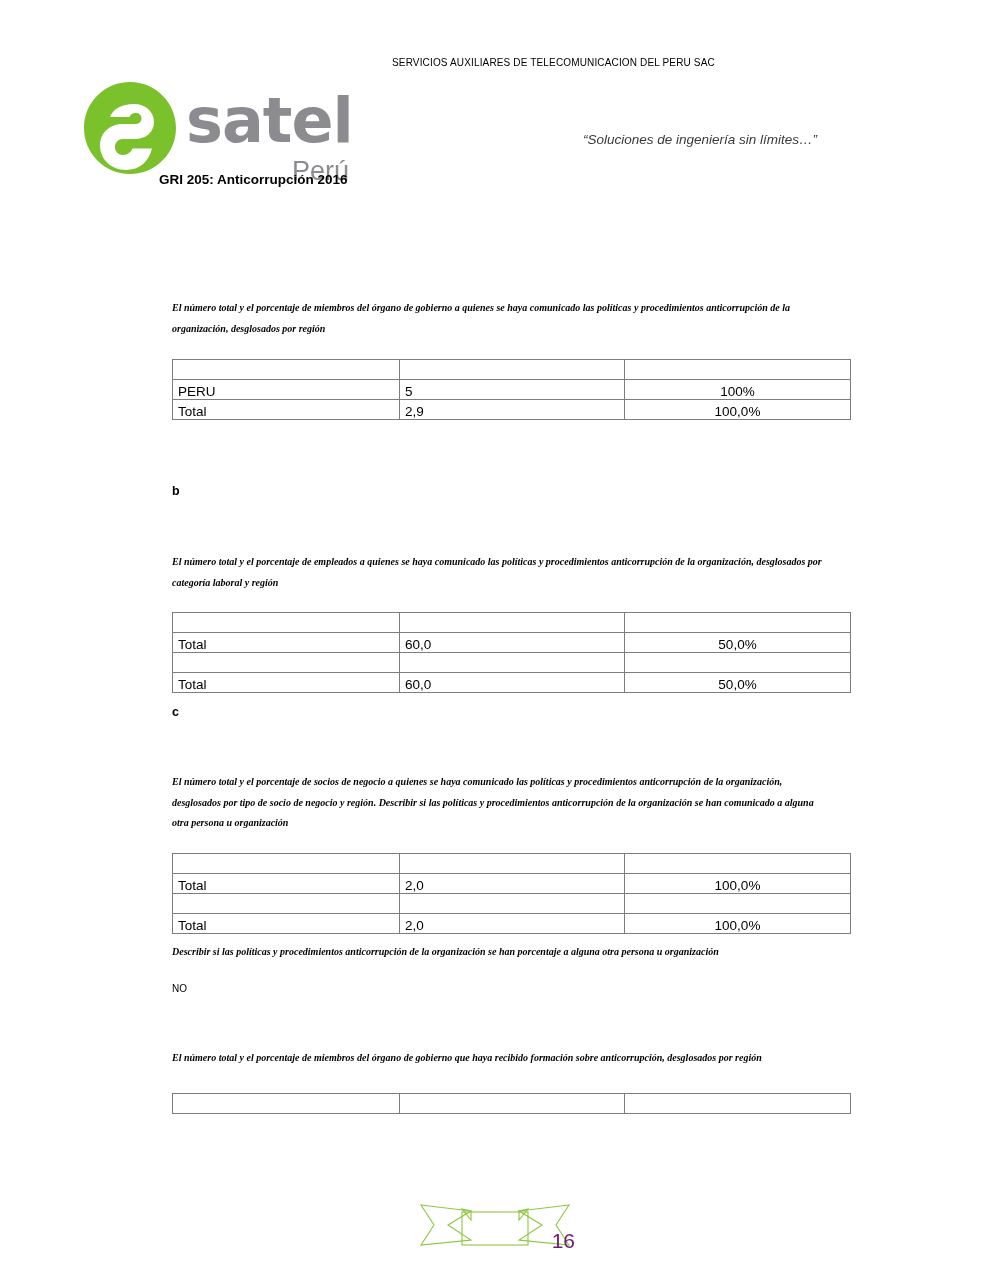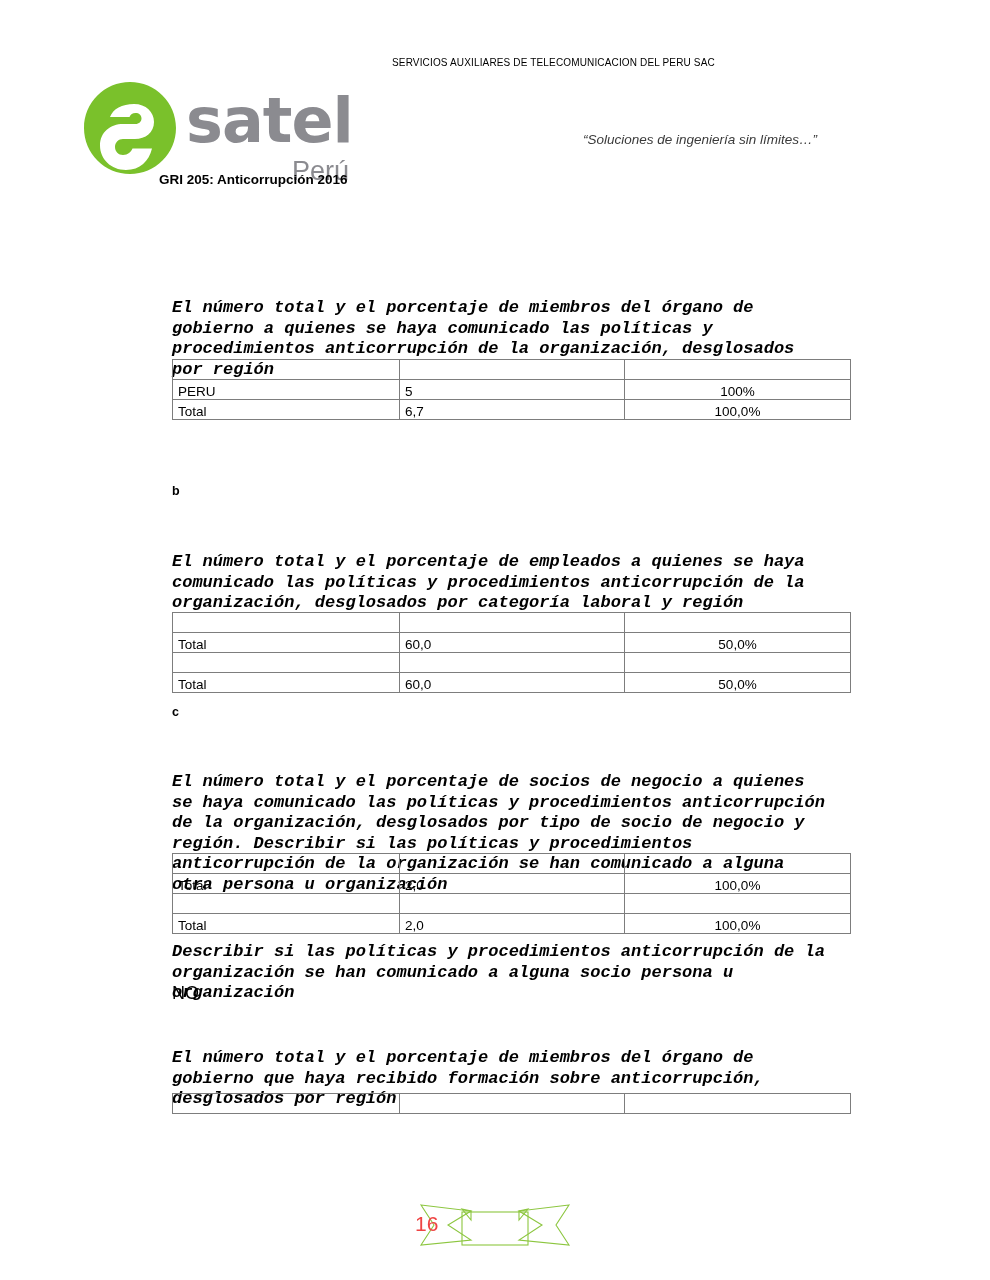--- a/index.html
+++ b/index.html
@@ -97,33 +97,33 @@
     position: absolute;
     font-family: "Liberation Sans", sans-serif;
     font-size: 13.5px;
     font-weight: bold;
     color: #000;
     white-space: nowrap;
   }
 
   .para-italic {
     position: absolute;
-    font-family: Liberation Mono, monospace;
-    font-size: 17px;
+    font-family: Liberation Serif, serif;
+    font-size: 10px;
     font-style: italic;
     font-weight: bold;
     line-height: 20.5px;
     color: #000;
     width: 650px;
   }
 
   .plain-text {
     position: absolute;
     font-family: "Liberation Sans", sans-serif;
-    font-size: 18px;
+    font-size: 10px;
     color: #000;
     white-space: nowrap;
   }
 
   .marker {
     position: absolute;
     font-family: "Liberation Sans", sans-serif;
     font-size: 12.5px;
     font-weight: bold;
     color: #000;
@@ -170,26 +170,26 @@
   .ribbon {
     position: absolute;
     left: 415px;
     top: 10px;
     width: 160px;
     height: 60px;
   }
   .page-num {
     position: absolute;
     left: 415px;
-    top: 27px;
+    top: 44px;
     width: 160px;
-    text-align: left;
+    text-align: right;
     font-family: "Liberation Sans", sans-serif;
     font-size: 21px;
-    color: #ef4444;
+    color: #701a75;
   }
 </style>
 </head>
 <body>
 
 <div class="page">
 
   <div class="header">
 
     <div class="logo-block">
@@ -232,21 +232,21 @@
         
       </td>
     </tr>
     <tr>
       <td class="c1">PERU</td>
       <td class="c2">5</td>
       <td class="c3">100%</td>
     </tr>
     <tr>
       <td class="c1">Total</td>
-      <td class="c2">6,7</td>
+      <td class="c2">2,9</td>
       <td class="c3">100,0%</td>
     </tr>
   </tbody>
     </table>
 
   <div class="marker" style="left:172px; top:484px;">b</div>
 
   <div class="para-italic" style="left:172px; top:552px; width:658px;">El número total y el porcentaje de empleados a quienes se haya comunicado las políticas y procedimientos anticorrupción de la organización, desglosados por categoría laboral y región</div>
 
   <table class="doc-table" style="left:172px; top:612px;">
@@ -296,21 +296,21 @@
       <td class="c3 empty-row"></td>
     </tr>
     <tr>
       <td class="c1">Total</td>
       <td class="c2">2,0</td>
       <td class="c3">100,0%</td>
     </tr>
   </tbody>
     </table>
 
-  <div class="para-italic" style="left:172px; top:942px; width:660px;">Describir si las políticas y procedimientos anticorrupción de la organización se han comunicado a alguna socio persona u organización</div>
+  <div class="para-italic" style="left:172px; top:942px; width:660px;">Describir si las políticas y procedimientos anticorrupción de la organización se han porcentaje a alguna otra persona u organización</div>
 
   <div class="plain-text" style="left:172px; top:983px;">NO</div>
 
   <div class="para-italic" style="left:172px; top:1048px; width:660px;">El número total y el porcentaje de miembros del órgano de gobierno que haya recibido formación sobre anticorrupción, desglosados por región</div>
 
   <table class="doc-table" style="left:172px; top:1093px;">
     <tbody>
         <tr>
       <td class="c1 hdr-cell">
         

